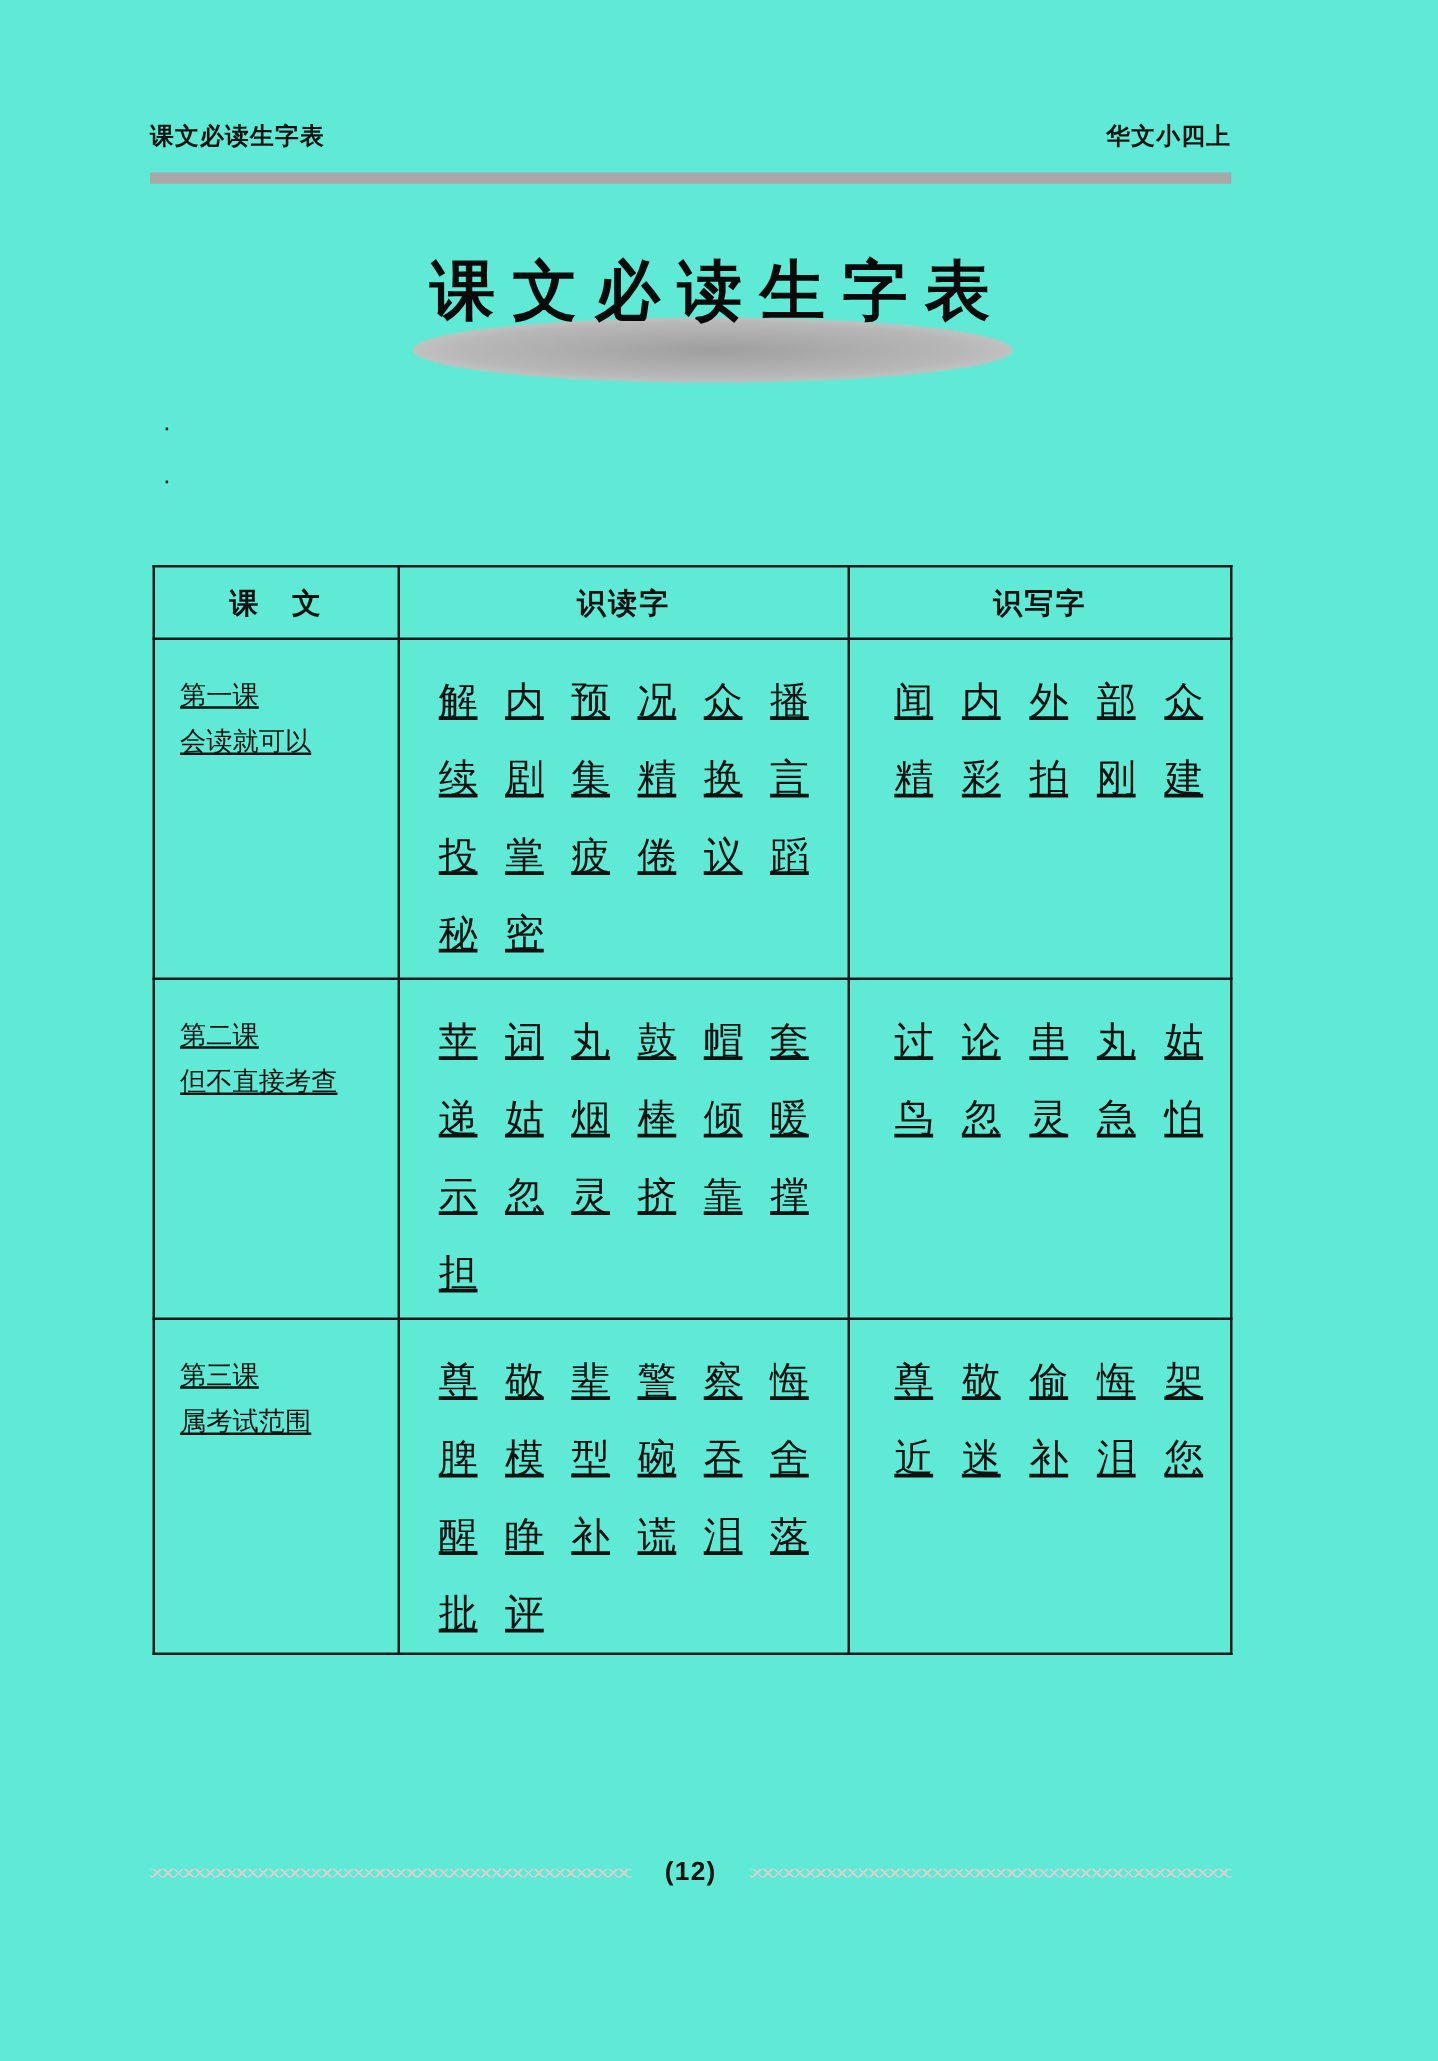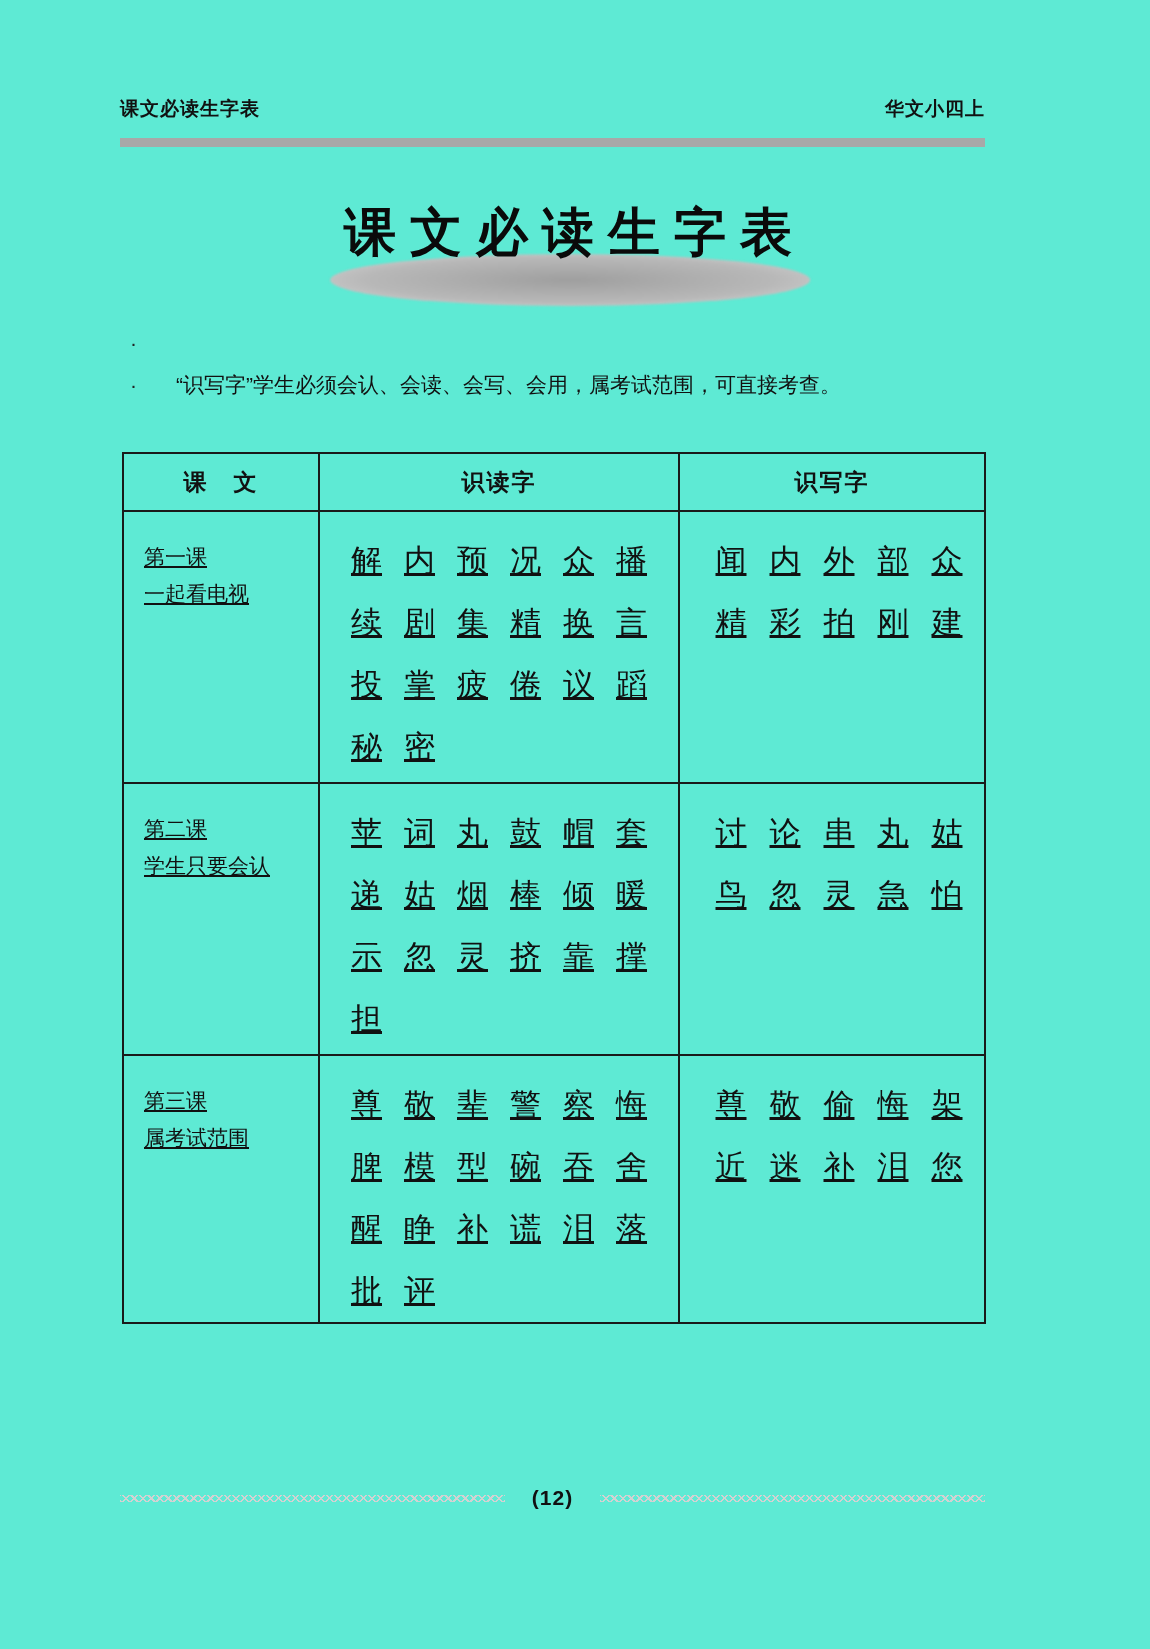--- a/index.html
+++ b/index.html
@@ -107,42 +107,41 @@
     <div class="title-shadow"></div>
     <h1 class="title">课文必读生字表</h1>
   </div>
 
   <ul class="notes">
     <li>
       <span class="note-dot">·</span>
     </li>
     <li>
       <span class="note-dot">·</span>
-      <span>“识写字”学生必须会认、会读、会写、会用，属考试范围，可直接考查。</span>
     </li>
   </ul>
 
   <table class="vocab-table">
     <colgroup>
       <col class="c1">
         <col class="c2">
         <col class="c3">
     </colgroup>
     <thead>
       <tr>
         <th>课　文</th>
         <th>识读字</th>
         <th>识写字</th>
       </tr>
     </thead>
     <tbody>
         <tr>
           <td class="lesson">
             <div>第一课</div>
-            <div>一起看电视</div>
+            <div>会读就可以</div>
           </td>
           <td class="chars read">
             <div class="char-line">
               <span class="char">解</span>
               <span class="char">内</span>
               <span class="char">预</span>
               <span class="char">况</span>
               <span class="char">众</span>
               <span class="char">播</span>
             </div>
@@ -180,21 +179,21 @@
               <span class="char">彩</span>
               <span class="char">拍</span>
               <span class="char">刚</span>
               <span class="char">建</span>
             </div>
           </td>
         </tr>
         <tr>
           <td class="lesson">
             <div>第二课</div>
-            <div>学生只要会认</div>
+            <div>但不直接考查</div>
           </td>
           <td class="chars read">
             <div class="char-line">
               <span class="char">苹</span>
               <span class="char">词</span>
               <span class="char">丸</span>
               <span class="char">鼓</span>
               <span class="char">帽</span>
               <span class="char">套</span>
             </div>

